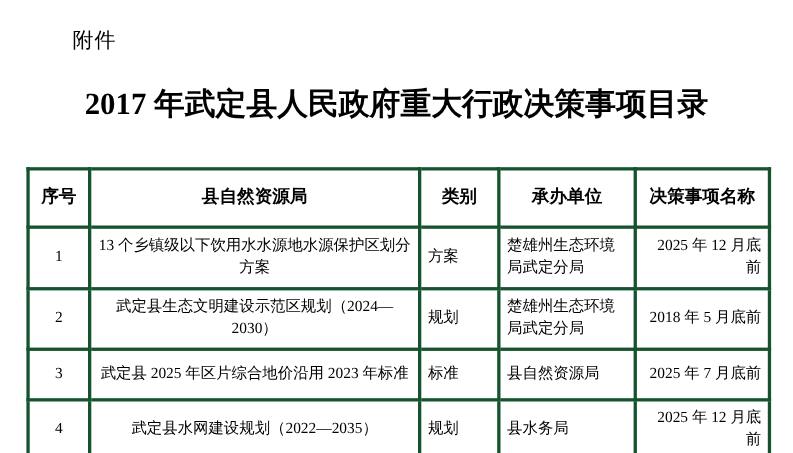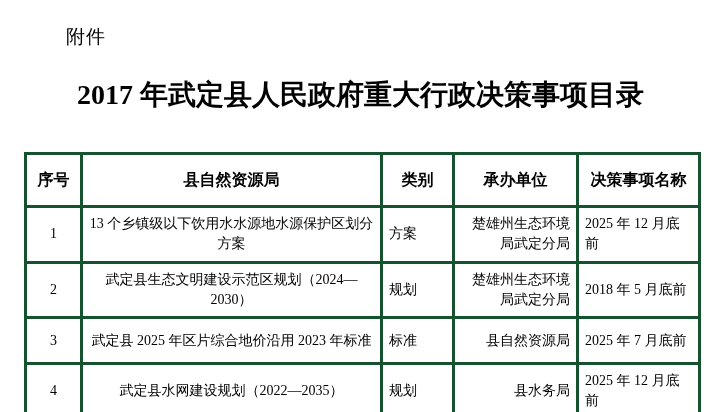--- a/index.html
+++ b/index.html
@@ -68,22 +68,22 @@
   }
   .col-no    { width: 56px; }
   .col-name  { width: 300px; }
   .col-type  { width: 72px; }
   .col-unit  { width: 124px; }
   .col-time  { width: 122px; }
 
   td.c-no    { text-align: center; font-size: 15px; }
   td.c-name  { text-align: center; padding-left: 10px; }
   td.c-type  { text-align: left; }
-  td.c-unit  { text-align: right; line-height: 1.5; }
-  td.c-time  { text-align: left; }
+  td.c-unit  { text-align: left; line-height: 1.5; }
+  td.c-time  { text-align: right; }
   tr.row     { height: 46px; }
 </style>
 </head>
 <body>
 
 <div class="page">
 
   <div class="attachment-label">附件</div>
 
   <div class="doc-title">2017 年武定县人民政府重大行政决策事项目录</div>

